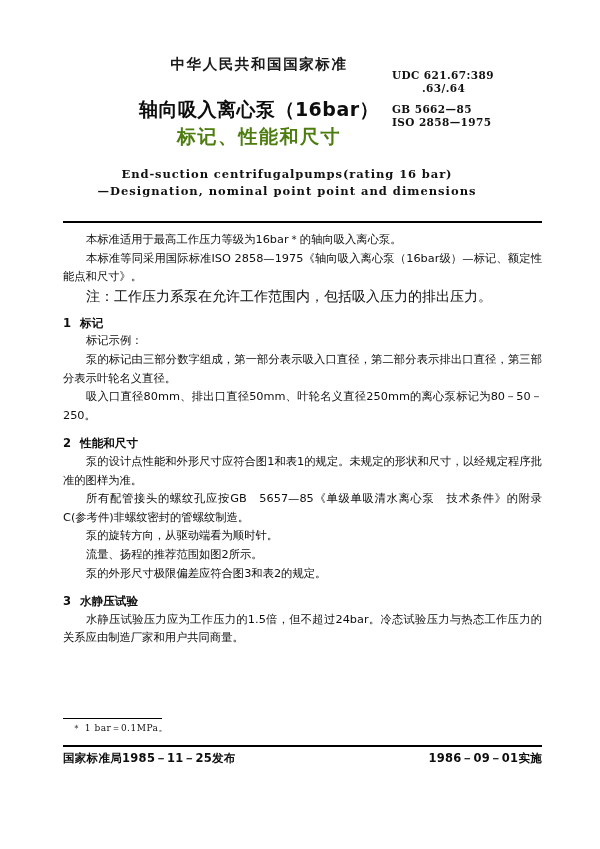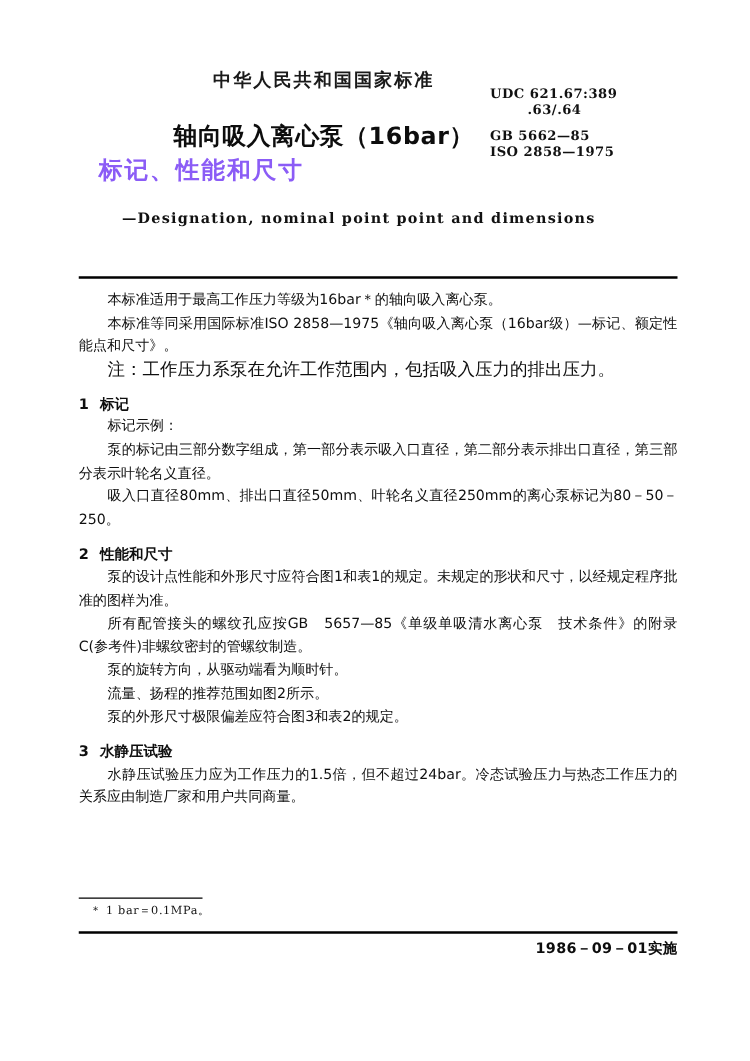--- a/index.html
+++ b/index.html
@@ -66,29 +66,29 @@
     width: 360px;
     margin-left: 16px;
     font-family: "DejaVu Sans", "Liberation Sans", sans-serif;
     font-weight: bold;
     font-size: 19px;
     letter-spacing: 0.5px;
     line-height: 27px;
     color: #0d0d0d;
   }
   .title-sub {
-    text-align: left;
+    text-align: center;
     width: 360px;
     margin-left: 16px;
     font-family: "DejaVu Sans", "Liberation Sans", sans-serif;
     font-weight: bold;
     font-size: 19px;
     letter-spacing: 1.5px;
     line-height: 27px;
-    color: #8b5cf6;
+    color: #4d7c0f;
   }
 
   .title-en {
     margin-top: 16px;
     width: 420px;
     margin-left: 14px;
     text-align: center;
     font-family: "DejaVu Serif", "Liberation Serif", serif;
     font-weight: bold;
     font-size: 11.5px;
@@ -207,20 +207,21 @@
       <div class="udc-2">.63/.64</div>
       <div class="gap"></div>
       <div class="gb">GB 5662—85</div>
       <div class="iso">ISO 2858—1975</div>
     </div>
 
     <div class="title-main">轴向吸入离心泵（16bar）</div>
     <div class="title-sub">标记、性能和尺寸</div>
 
     <div class="title-en">
+      <div class="l1">End-suction centrifugalpumps(rating 16 bar)</div>
       <div class="l2">—Designation, nominal point point and dimensions</div>
     </div>
   </div>
 
   <div class="rule-top"></div>
 
   <div class="body">
 
     <p class="para">本标准适用于最高工作压力等级为16bar＊的轴向吸入离心泵。</p>
     <p class="para">本标准等同采用国际标准ISO 2858—1975《轴向吸入离心泵（16bar级）—标记、额定性能点和尺寸》。</p>
@@ -252,15 +253,16 @@
       <span class="num">3</span><span>水静压试验</span>
     </p>
     <p class="para">水静压试验压力应为工作压力的1.5倍，但不超过24bar。冷态试验压力与热态工作压力的关系应由制造厂家和用户共同商量。</p>
 
   </div>
 
   <div class="rule-footnote"></div>
   <div class="footnote">＊ 1 bar＝0.1MPa。</div>
 
   <div class="rule-footer"></div>
+  <div class="footer-left">国家标准局1985－11－25发布</div>
   <div class="footer-right">1986－09－01实施</div>
 
 </div>
 
 </body></html>

